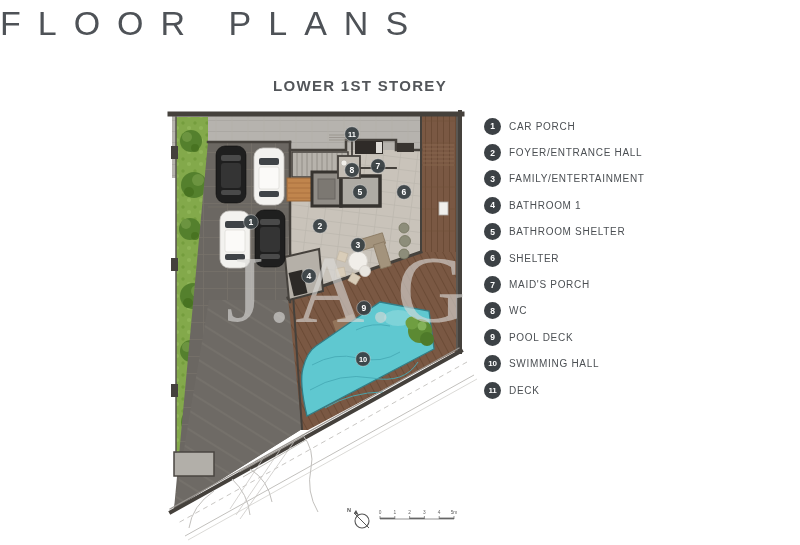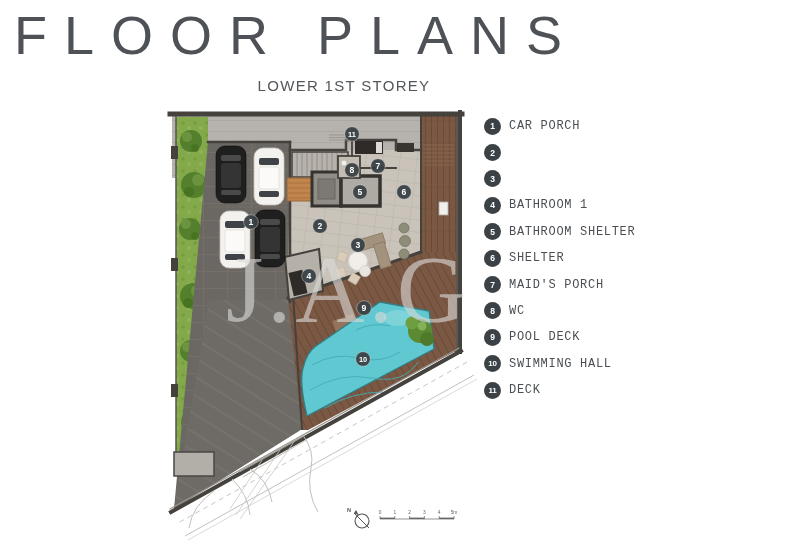--- a/index.html
+++ b/index.html
@@ -1,28 +1,28 @@
 <!DOCTYPE html>
 <html><head>
 <meta charset="utf-8">
 <style>
   html,body{margin:0;padding:0;}
   body{width:800px;height:545px;position:relative;background:#ffffff;overflow:hidden;
        font-family:"Liberation Sans", sans-serif;}
-  .page-title{position:absolute;left:14px;top:4px;margin:0;
-      font-size:54px;font-weight:300;letter-spacing:17px;color:#4e5257;white-space:nowrap;text-align:right;}
-  .plan-subtitle{position:absolute;left:344px;top:77px;transform:translateX(-50%);margin:0;
-      font-size:15px;font-weight:normal;letter-spacing:1.3px;color:#53565a;white-space:nowrap;}
+  .page-title{position:absolute;left:0;top:4px;margin:0;
+      font-size:34px;font-weight:300;letter-spacing:17px;color:#4e5257;white-space:nowrap;text-align:right;}
+  .plan-subtitle{position:absolute;left:360px;top:77px;transform:translateX(-50%);margin:0;
+      font-size:15px;font-weight:bold;letter-spacing:1.3px;color:#53565a;white-space:nowrap;}
   svg.plan{position:absolute;left:0;top:0;}
   ul.legend{position:absolute;left:484px;top:113px;margin:0;padding:0;list-style:none;}
   ul.legend li{height:26.4px;display:flex;align-items:center;gap:8px;}
   .leg-num{width:17px;height:17px;border-radius:50%;background:#3c4145;color:#fff;
       display:flex;align-items:center;justify-content:center;
       font-size:8.5px;font-weight:bold;flex:0 0 17px;letter-spacing:-0.3px;}
-  .leg-label{font-size:12px;letter-spacing:0.7px;color:#4b4f53;white-space:nowrap;font-family:Liberation Mono, monospace;}
+  .leg-label{font-size:10px;letter-spacing:0.7px;color:#4b4f53;white-space:nowrap;}
 </style>
 </head>
 <body>
 
 <h1 class="page-title">FLOOR PLANS</h1>
 <h2 class="plan-subtitle">LOWER 1ST STOREY</h2>
 
 <svg class="plan" width="800" height="545" viewBox="0 0 800 545">
   <defs>
     <pattern id="pYard" width="16" height="11" patternUnits="userSpaceOnUse">
@@ -306,23 +306,25 @@
     </g>
 </svg>
 
 <ul class="legend" id="legend-list">
     <li>
       <span class="leg-num">1</span>
       <span class="leg-label">CAR PORCH</span>
     </li>
     <li>
       <span class="leg-num">2</span>
+      <span class="leg-label">FOYER/ENTRANCE HALL</span>
     </li>
     <li>
       <span class="leg-num">3</span>
+      <span class="leg-label">FAMILY/ENTERTAINMENT</span>
     </li>
     <li>
       <span class="leg-num">4</span>
       <span class="leg-label">BATHROOM 1</span>
     </li>
     <li>
       <span class="leg-num">5</span>
       <span class="leg-label">BATHROOM SHELTER</span>
     </li>
     <li>

